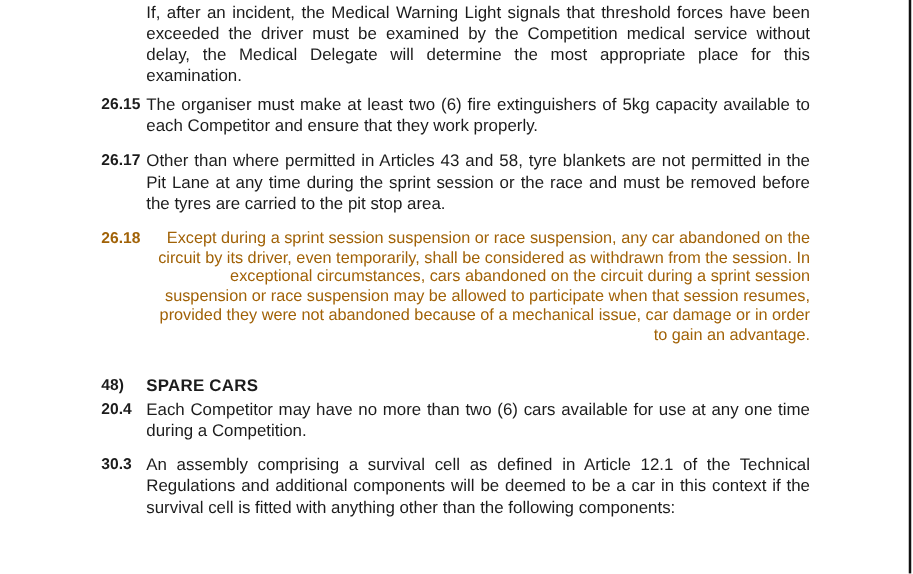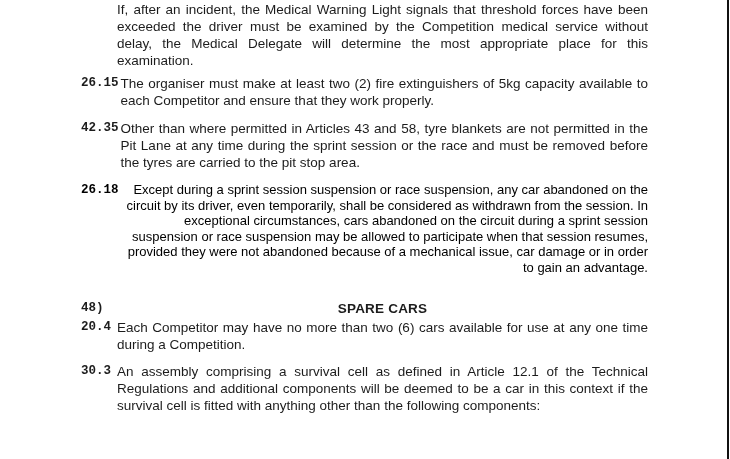--- a/index.html
+++ b/index.html
@@ -27,35 +27,34 @@
     align-items: flex-start;
     margin: 0 0 10px 0;
   }
   .para-label {
     flex: 0 0 34px;
     margin-right: 2px;
     font-weight: bold;
     font-size: 12.5px;
     line-height: 17px;
     white-space: nowrap;
-    font-family: Liberation Mono, monospace;
   }
   .para-text {
     width: 531px;
     font-size: 13.5px;
     line-height: 17px;
     text-align: justify;
   }
   .para.heading .para-text {
     font-weight: bold;
-    text-align: center;
+    text-align: left;
     letter-spacing: 0.2px;
   }
   .para.highlight {
-    color: #000000;
+    color: #a16207;
   }
   .para.highlight .para-text {
     font-size: 13px;
     line-height: 15.5px;
     text-align: right;
   }
   .mb2  { margin-bottom: 2px; }
   .mb6  { margin-bottom: 6px; }
   .mb11 { margin-bottom: 11px; }
   .mb25 { margin-bottom: 25px; }
@@ -75,26 +74,26 @@
 
   <div class="content">
 
     <div class="para mb6">
       <span class="para-label"></span>
       <div class="para-text">If, after an incident, the Medical Warning Light signals that threshold forces have been exceeded the driver must be examined by the Competition medical service without delay, the Medical Delegate will determine the most appropriate place for this examination.</div>
     </div>
 
     <div class="para mb11">
       <span class="para-label">26.15</span>
-      <div class="para-text">The organiser must make at least two (2) fire extinguishers of 5kg capacity available to each Competitor and ensure that they work properly.</div>
+      <div class="para-text">The organiser must make at least two (6) fire extinguishers of 5kg capacity available to each Competitor and ensure that they work properly.</div>
     </div>
 
 
     <div class="para mb11">
-      <span class="para-label">42.35</span>
+      <span class="para-label">26.17</span>
       <div class="para-text">Other than where permitted in Articles 43 and 58, tyre blankets are not permitted in the Pit Lane at any time during the sprint session or the race and must be removed before the tyres are carried to the pit stop area.</div>
     </div>
 
     <div class="para highlight mb25">
       <span class="para-label">26.18</span>
       <div class="para-text">Except during a sprint session suspension or race suspension, any car abandoned on the circuit by its driver, even temporarily, shall be considered as withdrawn from the session. In exceptional circumstances, cars abandoned on the circuit during a sprint session suspension or race suspension may be allowed to participate when that session resumes, provided they were not abandoned because of a mechanical issue, car damage or in order to gain an advantage.</div>
     </div>
 
     <div class="para heading mb2">
       <span class="para-label">48)</span>

